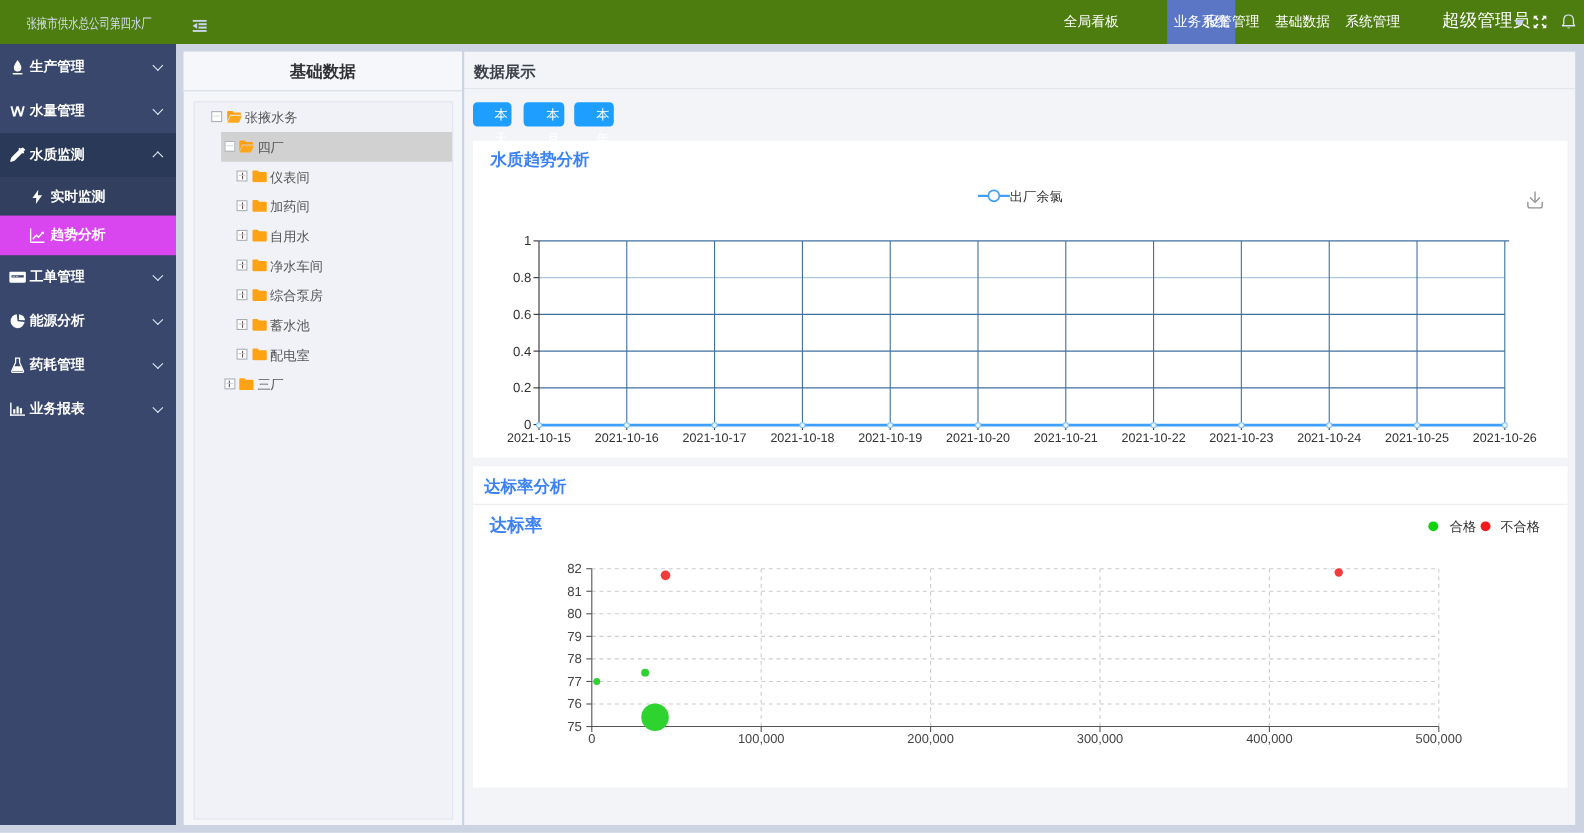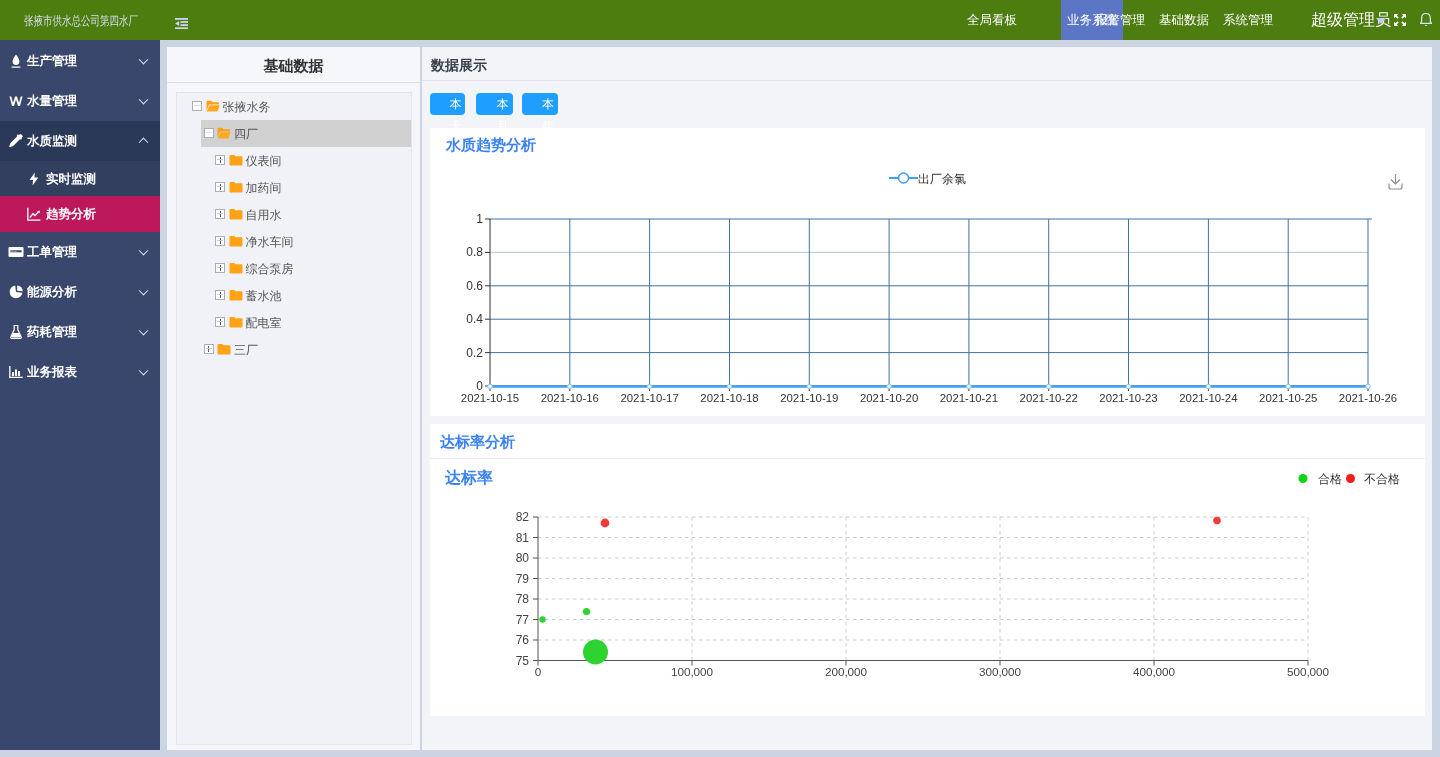--- a/index.html
+++ b/index.html
@@ -106,21 +106,21 @@
       </svg>
     <span class="m-label">水质监测</span>
       <i class="chev up"></i>
   </div>
   <div class="m-item" style="top:121px;height:35px;background:#323f5f;">
     <svg class="m-sub-icon" viewBox="0 0 14 14">
         <path d="M7.8 0.5 L2.5 8 L6 8 L5.6 13.5 L11.3 5.6 L7.5 5.6 Z" fill="#fff"></path>
       </svg>
     <span class="m-sub-label">实时监测</span>
   </div>
-  <div class="m-item" style="top:156px;height:36px;background:#be185d;padding-left:33px;">
+  <div class="m-item" style="top:156px;height:36px;background:#d946ef;padding-left:33px;">
     <svg class="m-sub-icon" viewBox="0 0 14 14">
         <path d="M0.8 0.8 L0.8 13.2 L13.4 13.2" stroke="#fff" stroke-width="1.3" fill="none"></path>
         <path d="M2.8 10.5 L6 6.8 L8 8.6 L12 4.2" stroke="#fff" stroke-width="1.3" fill="none"></path>
         <path d="M12.6 3.4 L12.9 6.2 L10.2 4.4 Z" fill="#fff"></path>
       </svg>
     <span class="m-sub-label">趋势分析</span>
   </div>
   <div class="m-item" style="top:192px;height:40px;">
     <svg class="m-icon" viewBox="0 0 16 16">
         <path d="M1.5 3 h13 a1 1 0 0 1 1 1 v8 a1 1 0 0 1 -1 1 h-13 a1 1 0 0 1 -1 -1 v-8 a1 1 0 0 1 1 -1 Z M2.4 6.2 h11.2 v2 H2.4 Z" fill="#fff" fill-rule="evenodd"></path>

